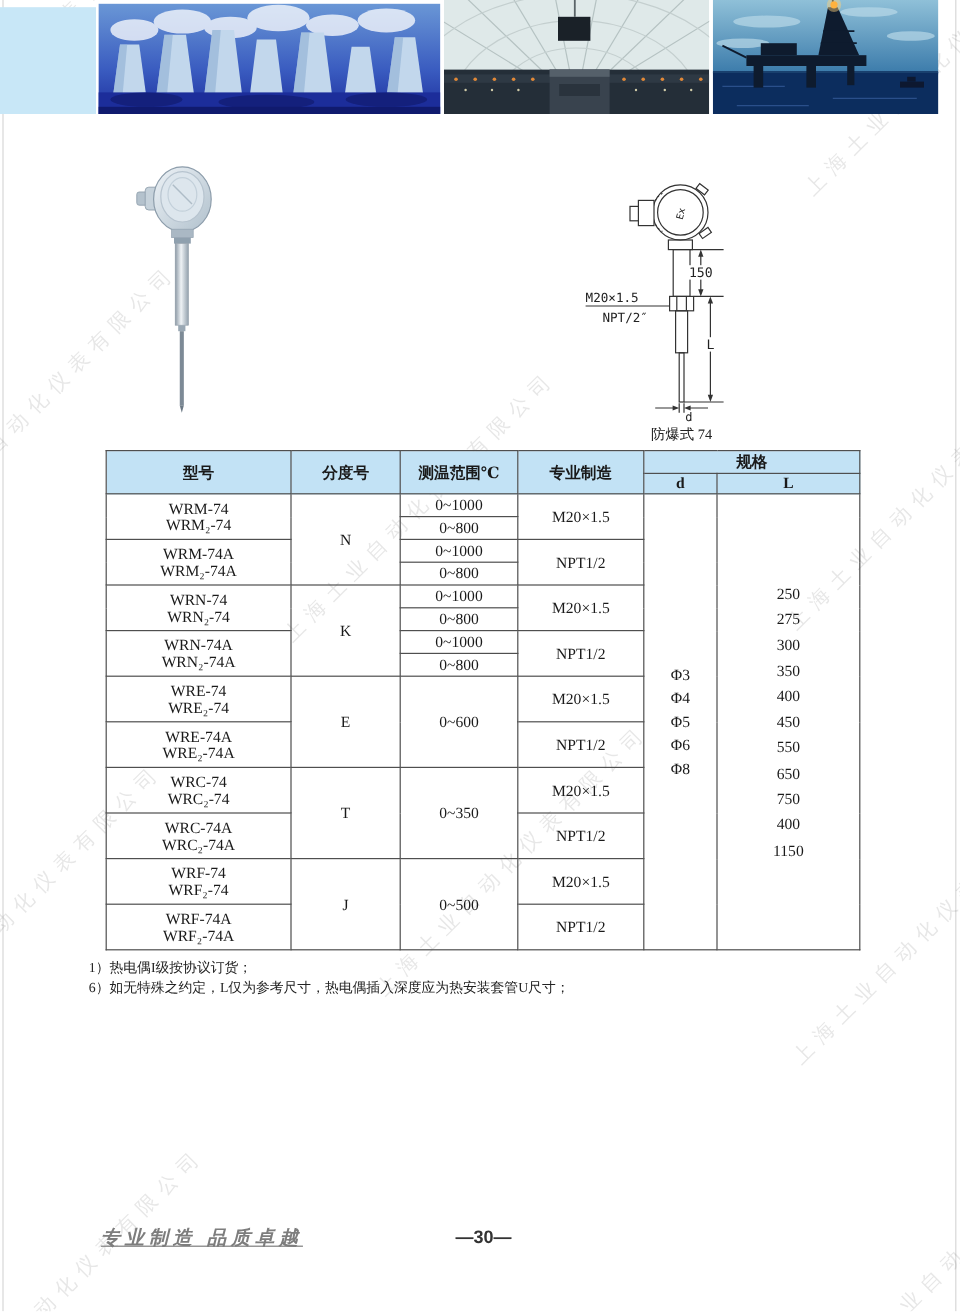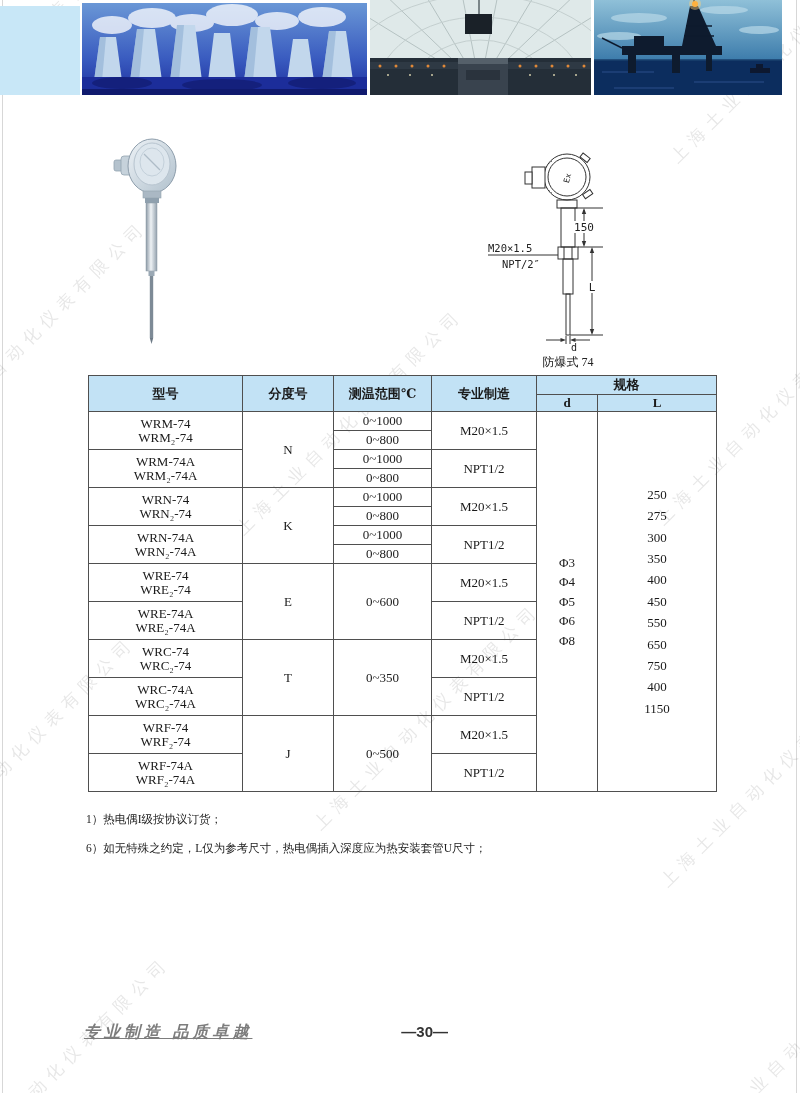--- a/index.html
+++ b/index.html
@@ -35,26 +35,26 @@
         font-size:13px;font-family:"Liberation Serif","DejaVu Serif",serif;color:#1a1a1a;}
   thead th{background:#c2e2f5;font-weight:bold;}
   tr.hh1{height:18px;} tr.hh2{height:17px;}
   tr.h1{height:19px;} tr.h2{height:38px;}
   td.model div{line-height:14px;}
   td.dcol div{line-height:19.4px;}
   td.lcol div{line-height:21.4px;}
 
   
   .notes{position:absolute;left:74px;top:799px;font-size:11.5px;line-height:16.5px;color:#222;}
-  .notes p{margin:12px;}
+  .notes p{margin:0;}
 
   
   .slogan{position:absolute;left:84px;top:1022px;font-family:"Liberation Sans","DejaVu Sans",sans-serif;
           font-style:italic;font-weight:bold;font-size:16px;letter-spacing:4px;color:#7d7d7d;text-decoration:underline;}
-  .pageno{position:absolute;left:358px;top:1023px;width:90px;text-align:right;
+  .pageno{position:absolute;left:358px;top:1023px;width:90px;text-align:center;
           font-family:"Liberation Sans","DejaVu Sans",sans-serif;font-weight:bold;font-size:15px;color:#333;}
 </style>
 </head>
 <body>
 
 <div class="page">
 
   <div class="edge edge-left"></div>
   <div class="edge edge-right"></div>
 

